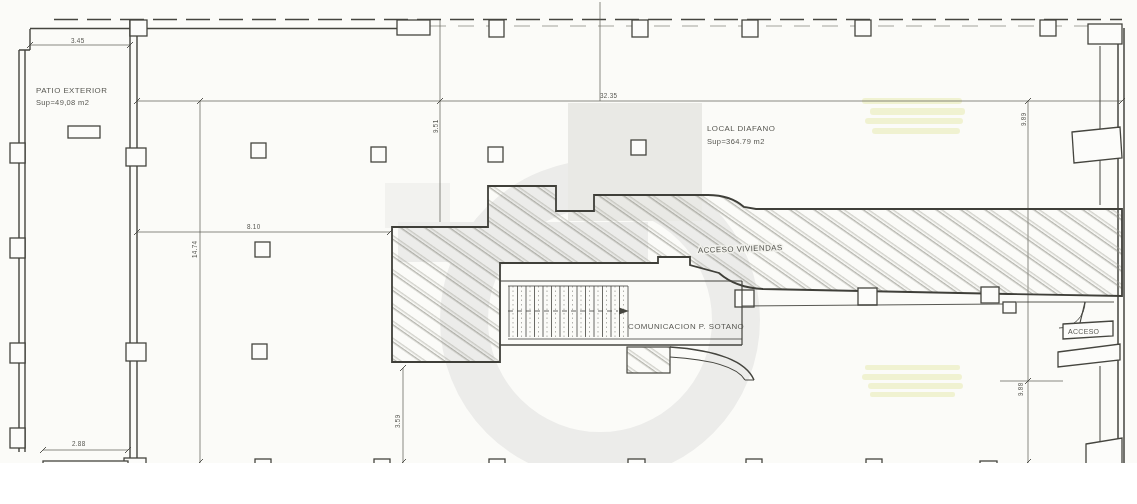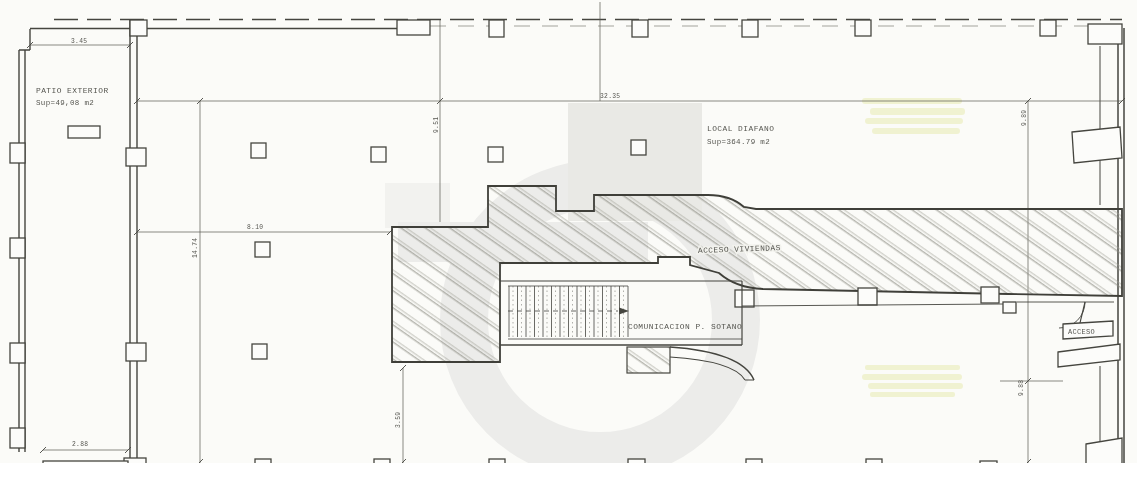--- a/index.html
+++ b/index.html
@@ -1,17 +1,17 @@
 <!DOCTYPE html>
 <html><head>
 <meta charset="utf-8">
 <style>
   html,body{margin:0;padding:0;background:#ffffff;}
   .stage{position:relative;width:1137px;height:463px;overflow:hidden;background:#fcfcfa;
-         font-family:Liberation Mono, monospace;}
+         font-family:Liberation Sans, sans-serif;}
   .stage svg{position:absolute;left:0;top:0;}
   text{fill:#45453f;opacity:.9;}
   .t{font-size:7.9px;letter-spacing:.45px;}
   .t2{font-size:7.5px;letter-spacing:.35px;}
   .d{font-size:6.3px;letter-spacing:.3px;}
   .ink{stroke:#45453f;fill:none;}
   .thin{stroke:#5a5a52;stroke-width:.7;fill:none;}
   .tick{stroke:#45453f;stroke-width:.9;fill:none;}
   .col{fill:#fcfcfa;stroke:#45453f;stroke-width:1.3;}
   .halo{paint-order:stroke;stroke:#f3f3ee;stroke-width:3px;}

